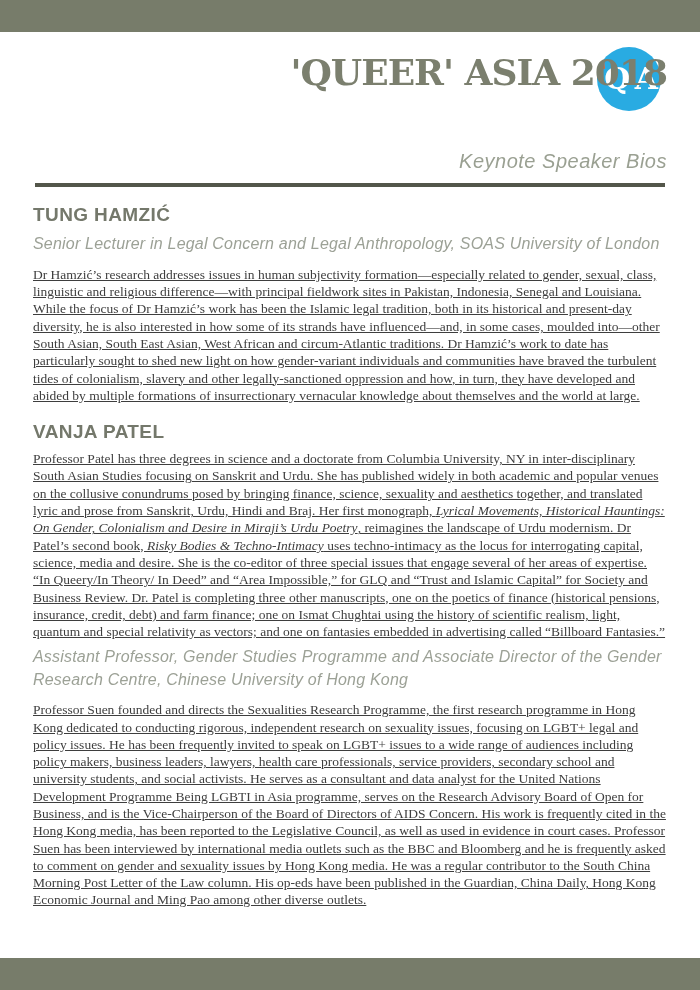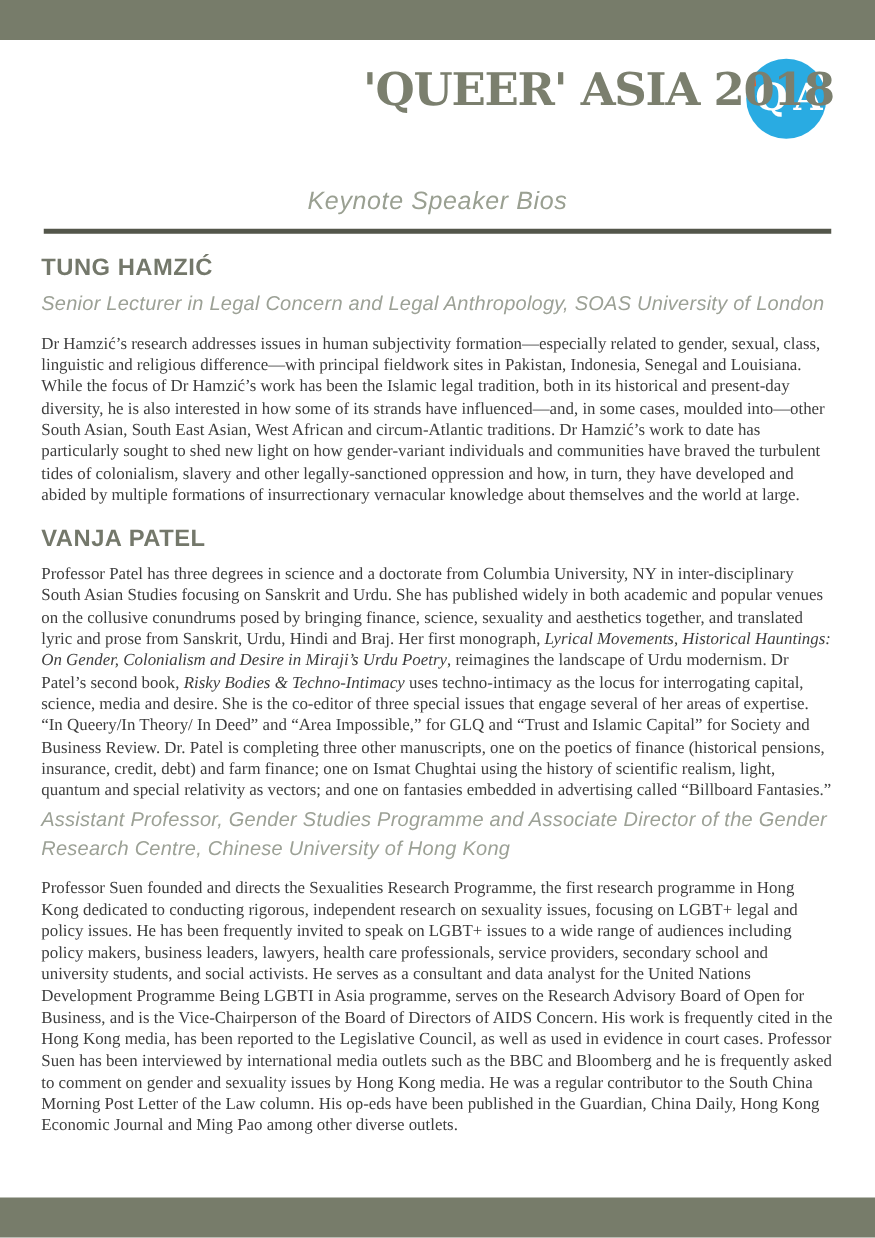--- a/index.html
+++ b/index.html
@@ -38,21 +38,21 @@
     display: flex; align-items: center; justify-content: center;
     font-family: "DejaVu Serif", serif; font-weight: 700;
     user-select: none;
   }
   .logo .lq { color: #ef5a24; font-size: 24px; transform: translateY(-8px) rotate(-6deg); margin-right: -3px; }
   .logo .ltr { color: #ffffff; font-size: 30px; line-height: 1; }
   .logo .gq { color: #8cc63e; font-size: 24px; transform: translateY(-10px) rotate(-6deg); margin: 0 -2px 0 -1px; }
 
   .kicker {
     margin-top: 57px;
-    text-align: center;
+    text-align: right;
     font-style: italic;
     font-size: 20px;
     color: #9aa092;
     letter-spacing: 0.5px;
   }
 
   .divider {
     margin: 10px 2px 0 2px;
     border: none;
     height: 4px;
@@ -73,20 +73,21 @@
     line-height: 1.4;
     color: #9ca196;
     letter-spacing: 0.2px;
   }
   .speaker .bio {
     margin: 0 0 6px 0;
     font-family: "Liberation Serif", serif;
     font-size: 13.5px;
     line-height: 17.3px;
     color: #3e3e3e;
+    text-decoration: underline;
   }
 </style>
 </head>
 <body>
 
 <div class="band top"></div>
 
 <div class="logo">
   <span class="lq">'</span>
   <span class="ltr">Q</span>

